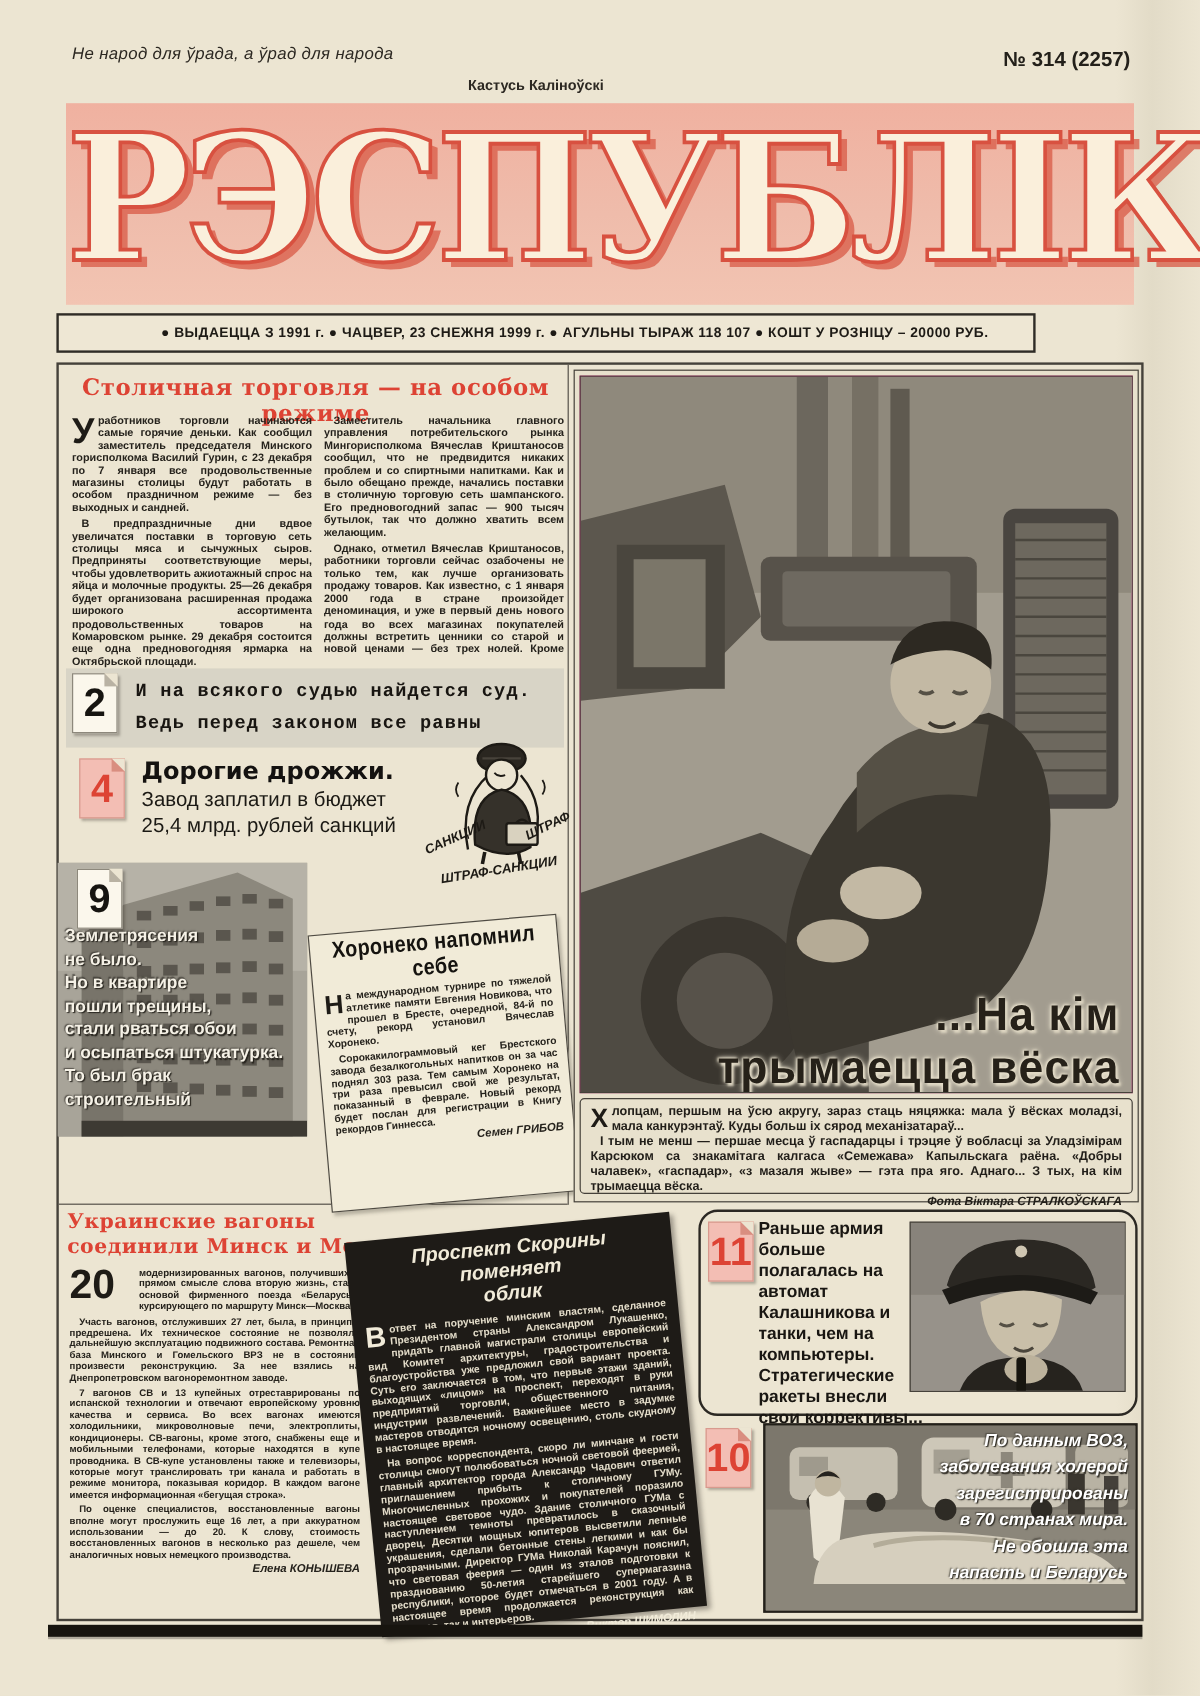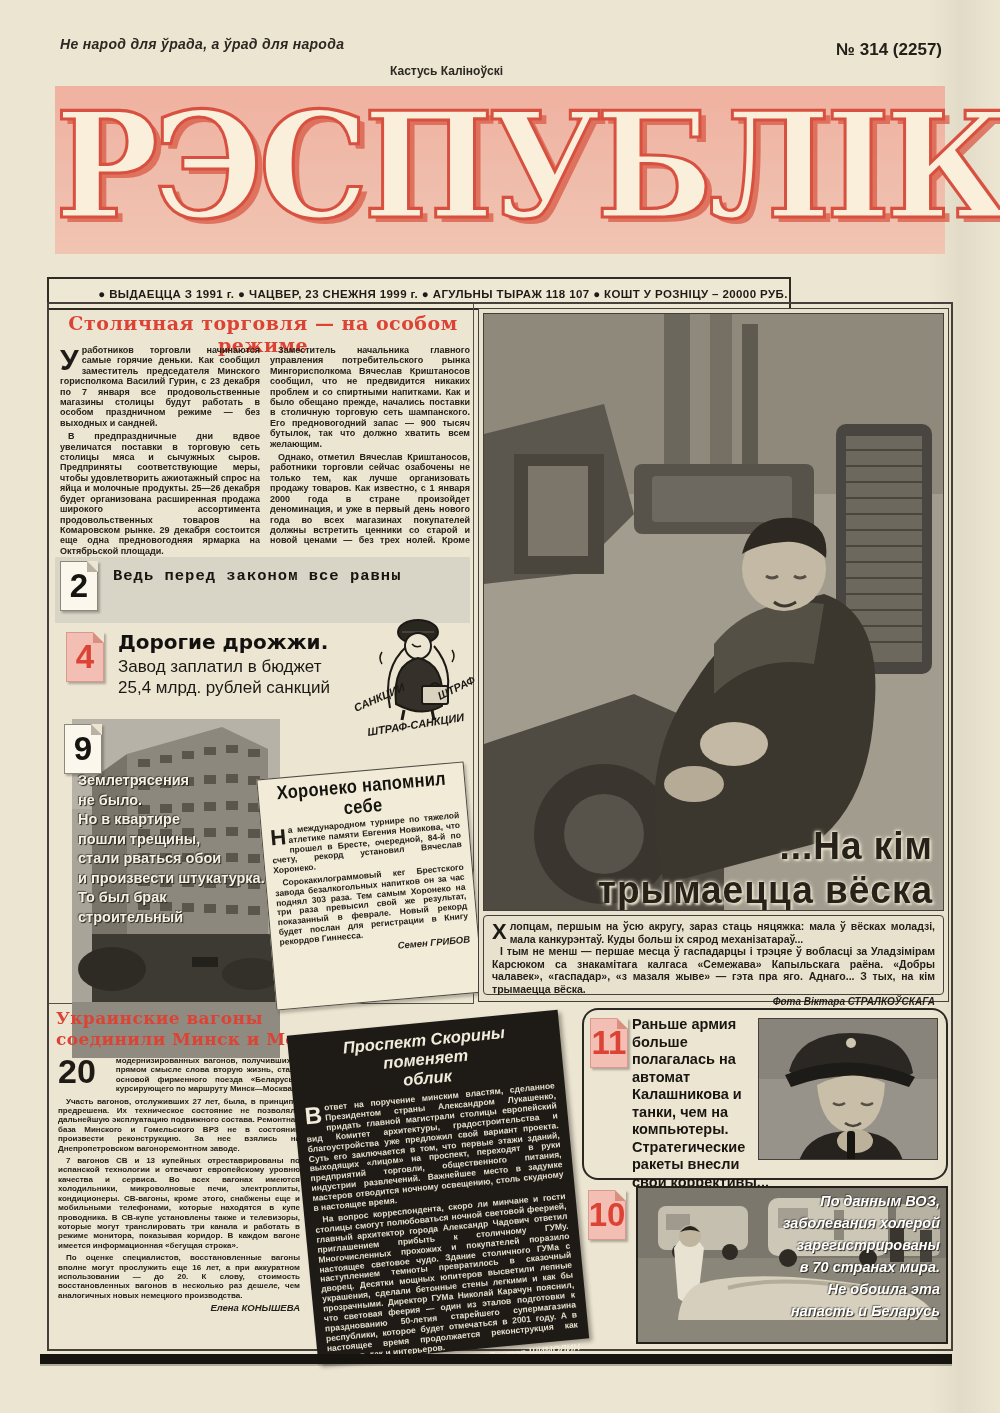--- a/index.html
+++ b/index.html
@@ -2,33 +2,33 @@
 <html><head>
 <meta charset="utf-8">
 <style>
   * { margin:0; padding:0; box-sizing:border-box; }
   html,body { width:1000px; height:1413px; }
   body { background:#ebe4d1; font-family:"Liberation Sans",sans-serif; color:#211e19; overflow:hidden; }
   .page { position:relative; width:1000px; height:1413px;
           background:linear-gradient(90deg,#ece5d2 0%,#ece5d2 93%,#e2dbc7 96%,#ece5d2 100%); }
 
   
-  .motto { position:absolute; left:60px; top:36px; font-size:14px; font-weight:bold; font-style:italic; color:#2c2822; letter-spacing:.3px; }
+  .motto { position:absolute; left:60px; top:36px; font-size:14px; font-weight:normal; font-style:italic; color:#2c2822; letter-spacing:.3px; }
   .motto-author { position:absolute; left:390px; top:64px; font-size:12px; font-weight:bold; color:#2c2822; }
   .issue-no { position:absolute; right:58px; top:40px; font-size:17px; font-weight:bold; color:#23201a; }
 
   .masthead-band { position:absolute; left:55px; top:86px; width:890px; height:168px;
                    background:linear-gradient(180deg,#f0b1a0 0%,#efbcab 55%,#f2c4b2 100%); }
   .masthead-text { position:absolute; left:0; right:0; top:-4px; text-align:center;
                    font-family:"DejaVu Serif",serif; font-weight:bold;
                    font-size:138px; line-height:168px; letter-spacing:-5px;
                    color:#faefdb; -webkit-text-stroke:3px #d85140;
                    text-shadow:6px 5px 0 rgba(216,90,70,.75); transform:scaleY(1.06); }
 
-  .dateline-box { position:absolute; left:47px; top:277px; width:744px; height:33px;
+  .dateline-box { position:absolute; left:47px; top:261px; width:816px; height:33px;
                   border:2px solid #2f2c26; background:#eee7d4; display:flex; align-items:center; justify-content:center;padding-left:48px; }
   .dateline-text { font-size:11.5px; font-weight:bold; letter-spacing:.4px; color:#1e1b16; }
 
   
   .frame { position:absolute; left:47px; top:302px; width:906px; height:1049px; border:2px solid #45413a; }
   .vrule  { position:absolute; left:473px; top:304px; width:1px; height:700px; background:#55514a; }
   .hrule-left { position:absolute; left:49px; top:1003px; width:424px; height:1px; background:#55514a; }
   .bottom-bar { position:absolute; left:40px; top:1354px; width:912px; height:10px; background:#17140f; box-shadow:0 2px 0 rgba(0,0,0,.25); }
 
   
@@ -57,21 +57,21 @@
   .court-box { position:absolute; left:55px; top:557px; width:415px; height:66px; background:#d8d4c6; }
   .court-lines { position:absolute; left:58px; top:6px; font-family:"Liberation Mono",monospace;
                  font-weight:bold; font-size:15.5px; line-height:27px; letter-spacing:1px; color:#181511; }
 
   
   .yeast-title { position:absolute; left:118px; top:630px; font-family:"DejaVu Sans",sans-serif; font-weight:bold; font-size:20px; color:#141210; }
   .yeast-sub { position:absolute; left:118px; top:656px; width:240px; font-size:17px; line-height:21px; color:#1b1914; }
   .yeast-cartoon { position:absolute; left:352px; top:608px; width:126px; height:132px; }
 
   
-  .quake-photo { position:absolute; left:72px; top:719px; width:208px; height:339px; background:#8f8b80; overflow:hidden; }
+  .quake-photo { position:absolute; left:48px; top:719px; width:208px; height:228px; background:#8f8b80; overflow:hidden; }
   .quake-photo svg { position:absolute; inset:0; }
   .quake-lines { position:absolute; left:6px; top:52px; font-size:14.5px; line-height:19.5px; font-weight:bold; color:#f5f1e6;
                  text-shadow:1px 1px 1px #23201a, -1px -1px 1px rgba(35,32,26,.6); }
 
   
   .khoroneko { position:absolute; left:266px; top:770px; width:208px; height:232px;
                background:#f1ebd8; border:1.5px solid #4f4b43; transform:rotate(-5deg);
                box-shadow:2px 3px 3px rgba(60,55,45,.3); padding:6px 8px; }
   .khoroneko-title { text-align:center; font-size:16.5px; line-height:18px; font-weight:bold;
                      font-family:"Liberation Sans",sans-serif; letter-spacing:.3px; color:#15130f; transform:scaleY(1.15); }
@@ -148,20 +148,21 @@
     <p class="no-indent"><span class="dropcap">У</span><span>работников торговли начинаются самые горячие деньки. Как сообщил заместитель председателя Минского горисполкома Василий Гурин, с 23 декабря по 7 января все продовольственные магазины столицы будут работать в особом праздничном режиме — без выходных и сандней.</span></p>
     <p>В предпраздничные дни вдвое увеличатся поставки в торговую сеть столицы мяса и сычужных сыров. Предприняты соответствующие меры, чтобы удовлетворить ажиотажный спрос на яйца и молочные продукты. 25—26 декабря будет организована расширенная продажа широкого ассортимента продовольственных товаров на Комаровском рынке. 29 декабря состоится еще одна предновогодняя ярмарка на Октябрьской площади.</p>
     <p>Заместитель начальника главного управления потребительского рынка Мингорисполкома Вячеслав Криштаносов сообщил, что не предвидится никаких проблем и со спиртными напитками. Как и было обещано прежде, начались поставки в столичную торговую сеть шампанского. Его предновогодний запас — 900 тысяч бутылок, так что должно хватить всем желающим.</p>
     <p>Однако, отметил Вячеслав Криштаносов, работники торговли сейчас озабочены не только тем, как лучше организовать продажу товаров. Как известно, с 1 января 2000 года в стране произойдет деноминация, и уже в первый день нового года во всех магазинах покупателей должны встретить ценники со старой и новой ценами — без трех нолей. Кроме того, необходимо перевести в новый режим работы все кассовые аппараты.</p>
     <div class="byline">Виктор  КУКЛОВ</div>
   </div>
 
   <div class="court-box">
     <div class="badge" style="left:5px; top:4px;">2</div>
     <div class="court-lines">
+      <div>И на всякого судью найдется суд.</div>
       <div>Ведь перед законом все равны</div>
     </div>
   </div>
 
   <div class="badge pink" style="left:66px; top:632px;">4</div>
   <div class="yeast-title">Дорогие дрожжи.</div>
   <div class="yeast-sub">Завод заплатил в  бюджет 25,4 млрд. рублей санкций</div>
   <svg class="yeast-cartoon" viewBox="0 0 126 132">
     <g fill="none" stroke="#1d1a15" stroke-width="2">
       <path d="M38 100 Q30 60 55 38"></path>
@@ -235,21 +236,21 @@
       <ellipse cx="40" cy="250" rx="34" ry="22" fill="#2e2b25"></ellipse>
       <ellipse cx="180" cy="255" rx="30" ry="16" fill="#33302a"></ellipse>
       <rect x="120" y="238" width="26" height="10" fill="#23211c"></rect>
     </svg>
     <div class="quake-lines">
       <div>Землетрясения</div>
       <div>не было.</div>
       <div>Но в квартире</div>
       <div>пошли трещины,</div>
       <div>стали рваться обои</div>
-      <div>и произвести штукатурка.</div>
+      <div>и осыпаться штукатурка.</div>
       <div>То был брак</div>
       <div>строительный</div>
     </div>
   </div>
   <div class="badge" style="left:64px; top:724px;">9</div>
 
   <div class="khoroneko">
     <div class="khoroneko-title">
       <div>Хоронеко напомнил</div>
       <div>себе</div>

